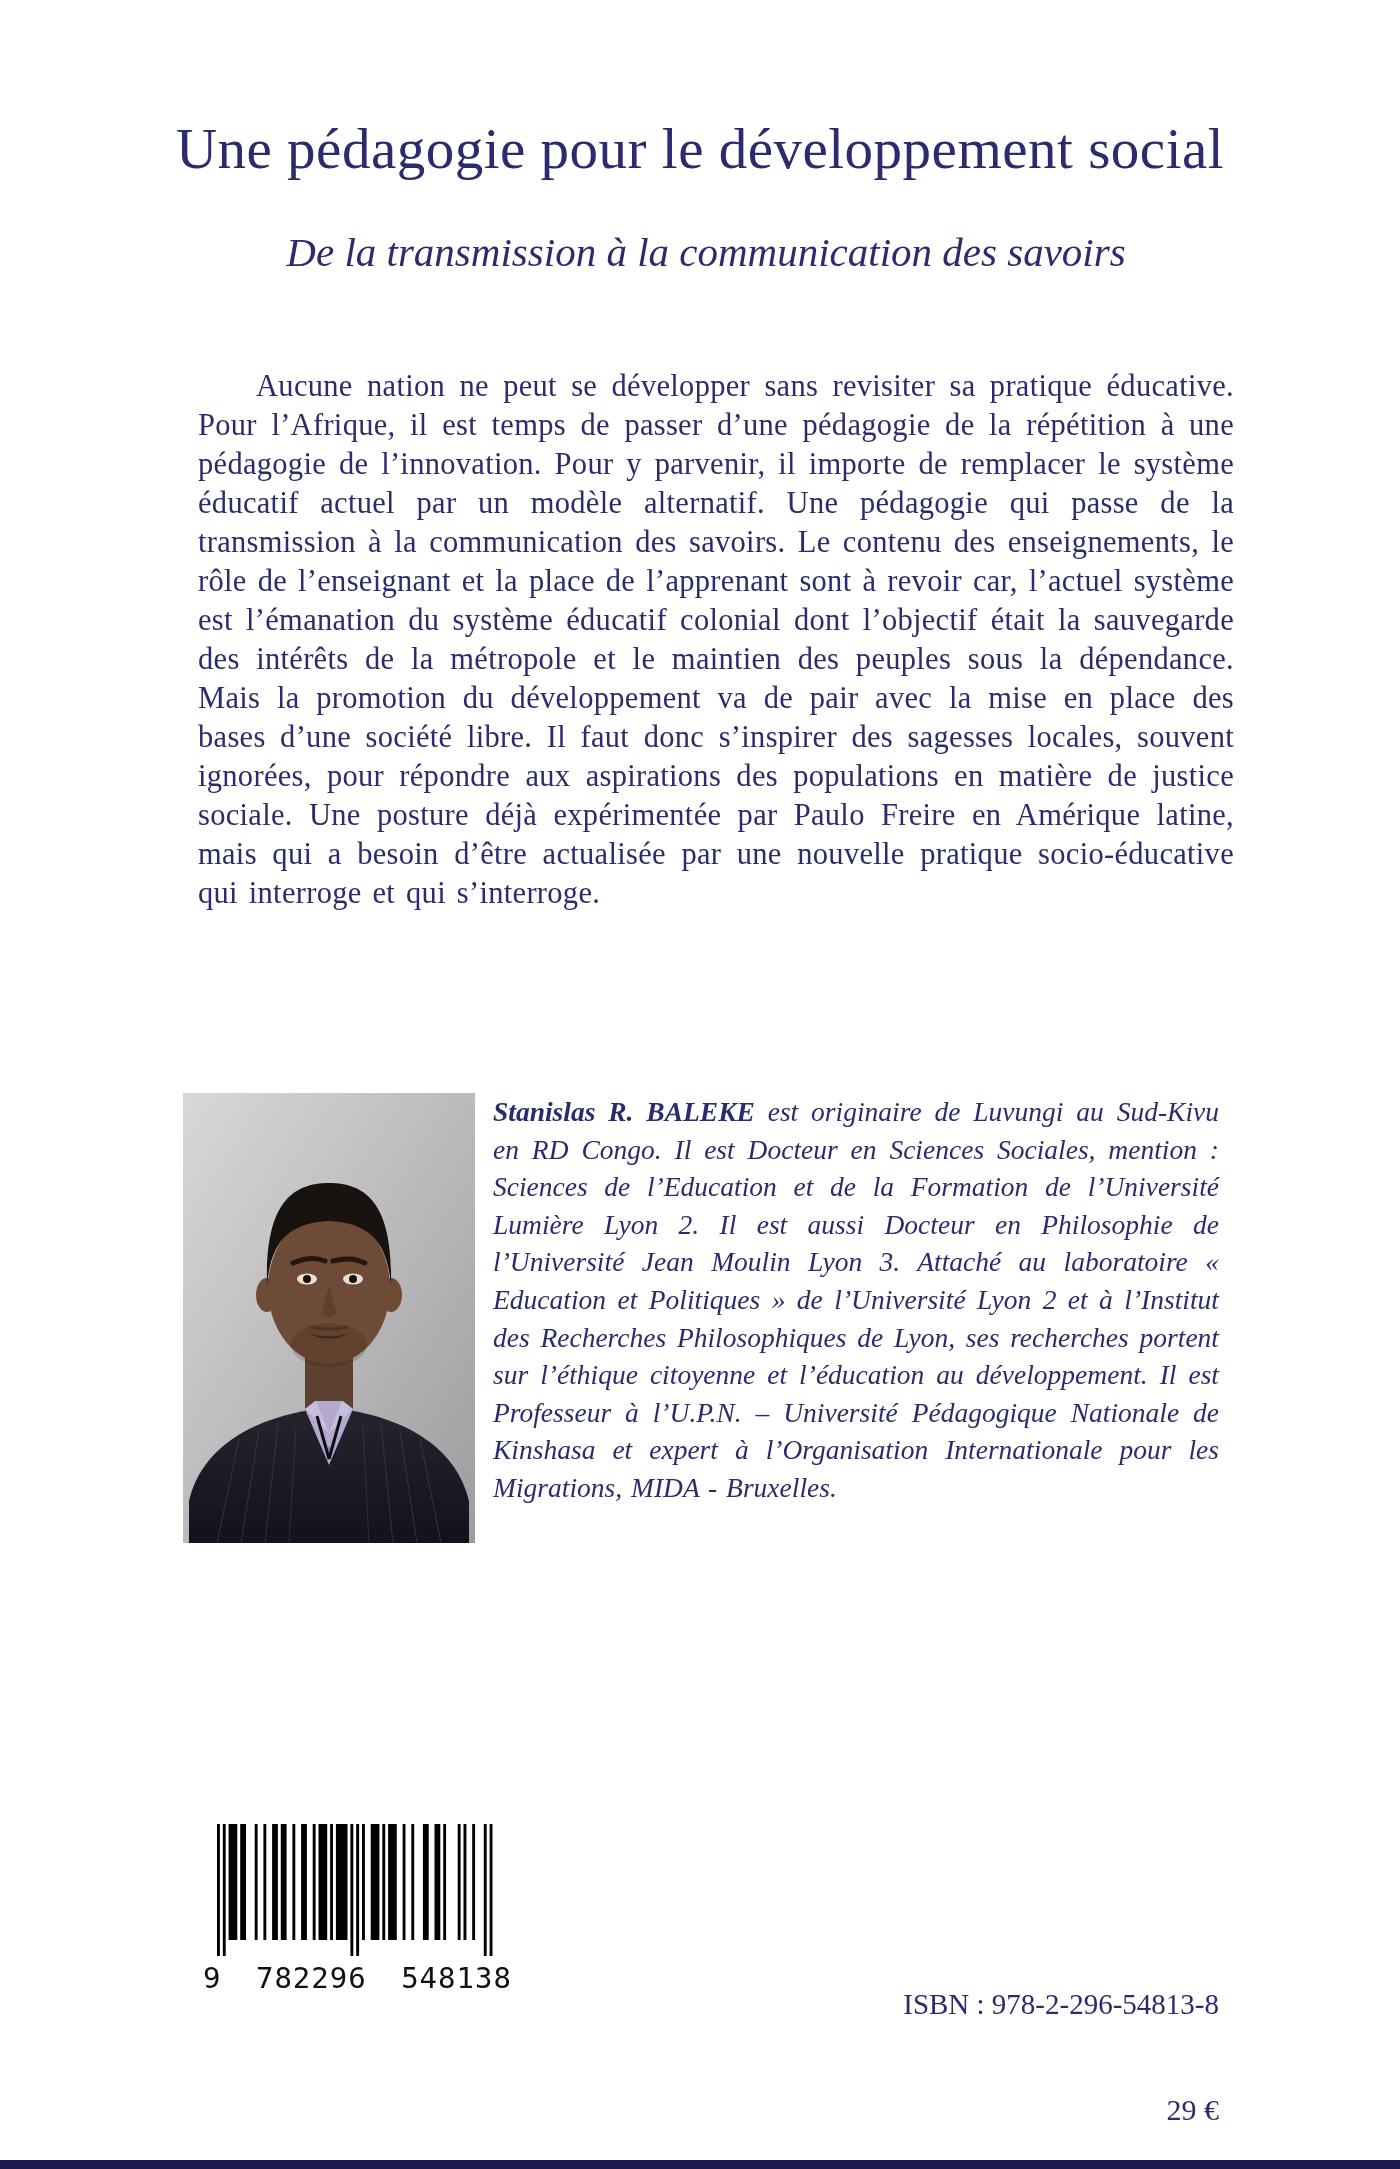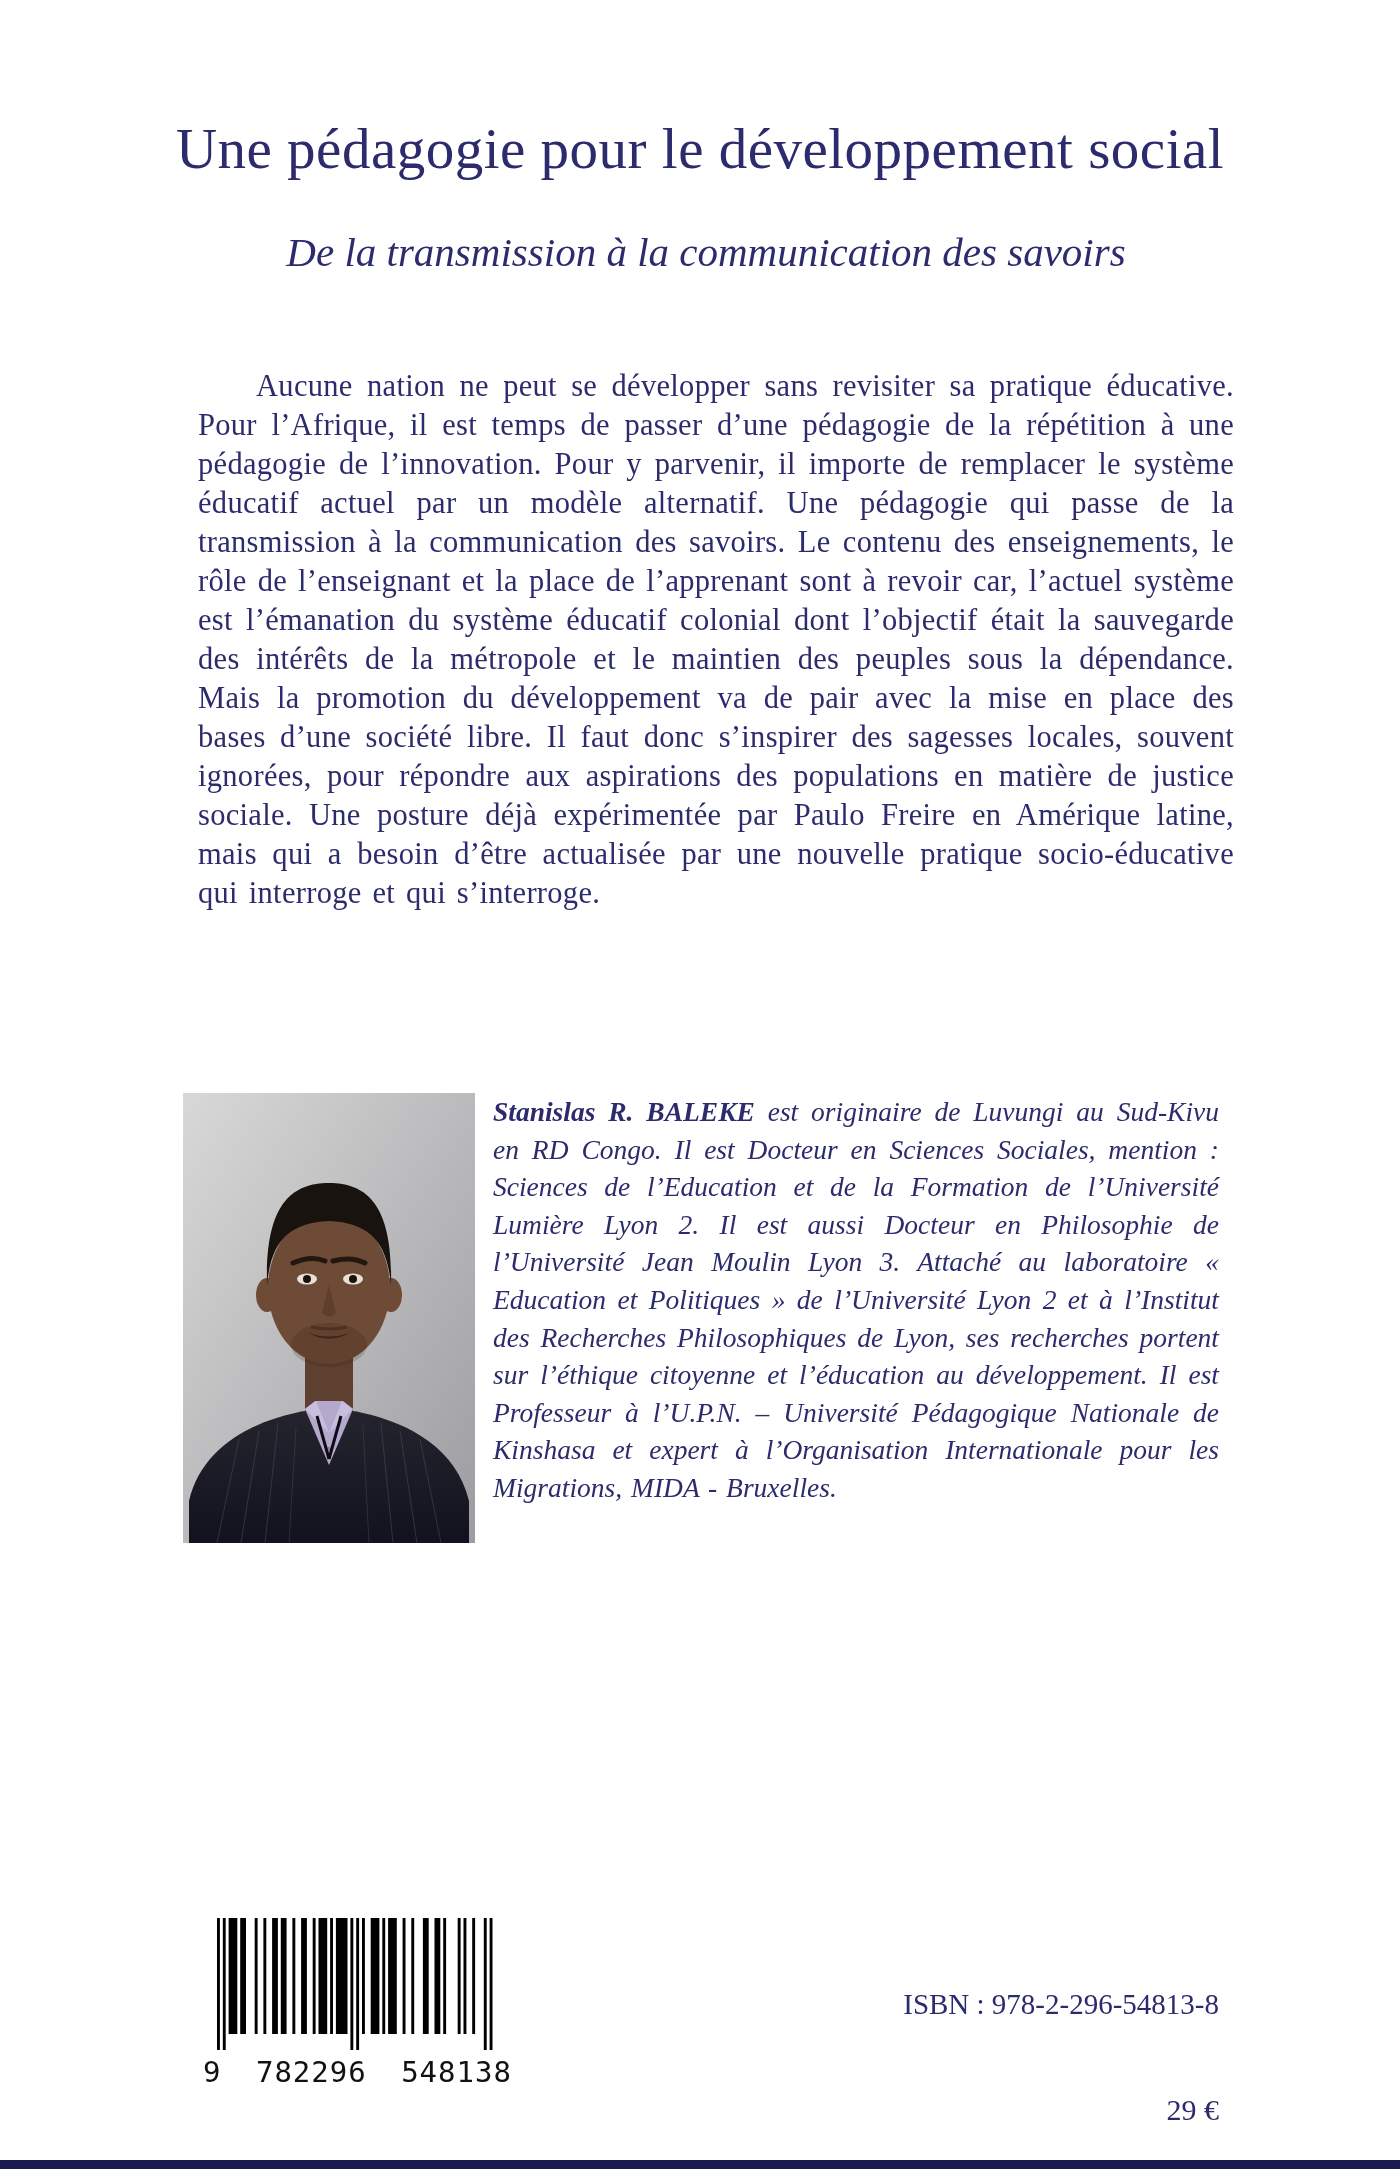--- a/index.html
+++ b/index.html
@@ -70,21 +70,21 @@
     font-style:italic;
     font-size:27.5px;
     line-height:37.6px;
     text-align:justify;
     word-spacing:2px;
     color:var(--ink);
   }
   .bio-name{font-weight:bold;}
   .barcode-block{
     position:absolute;
-    left:203px; top:1918px;
+    left:203px; top:1824px;
     width:300px;
   }
   .barcode-bars{display:block;}
   .barcode-digits{
     margin-top:2px;
     font-family:"DejaVu Sans Mono","Liberation Mono",monospace;
     font-size:29px;
     letter-spacing:1px;
     word-spacing:16px;
     color:var(--digits);

